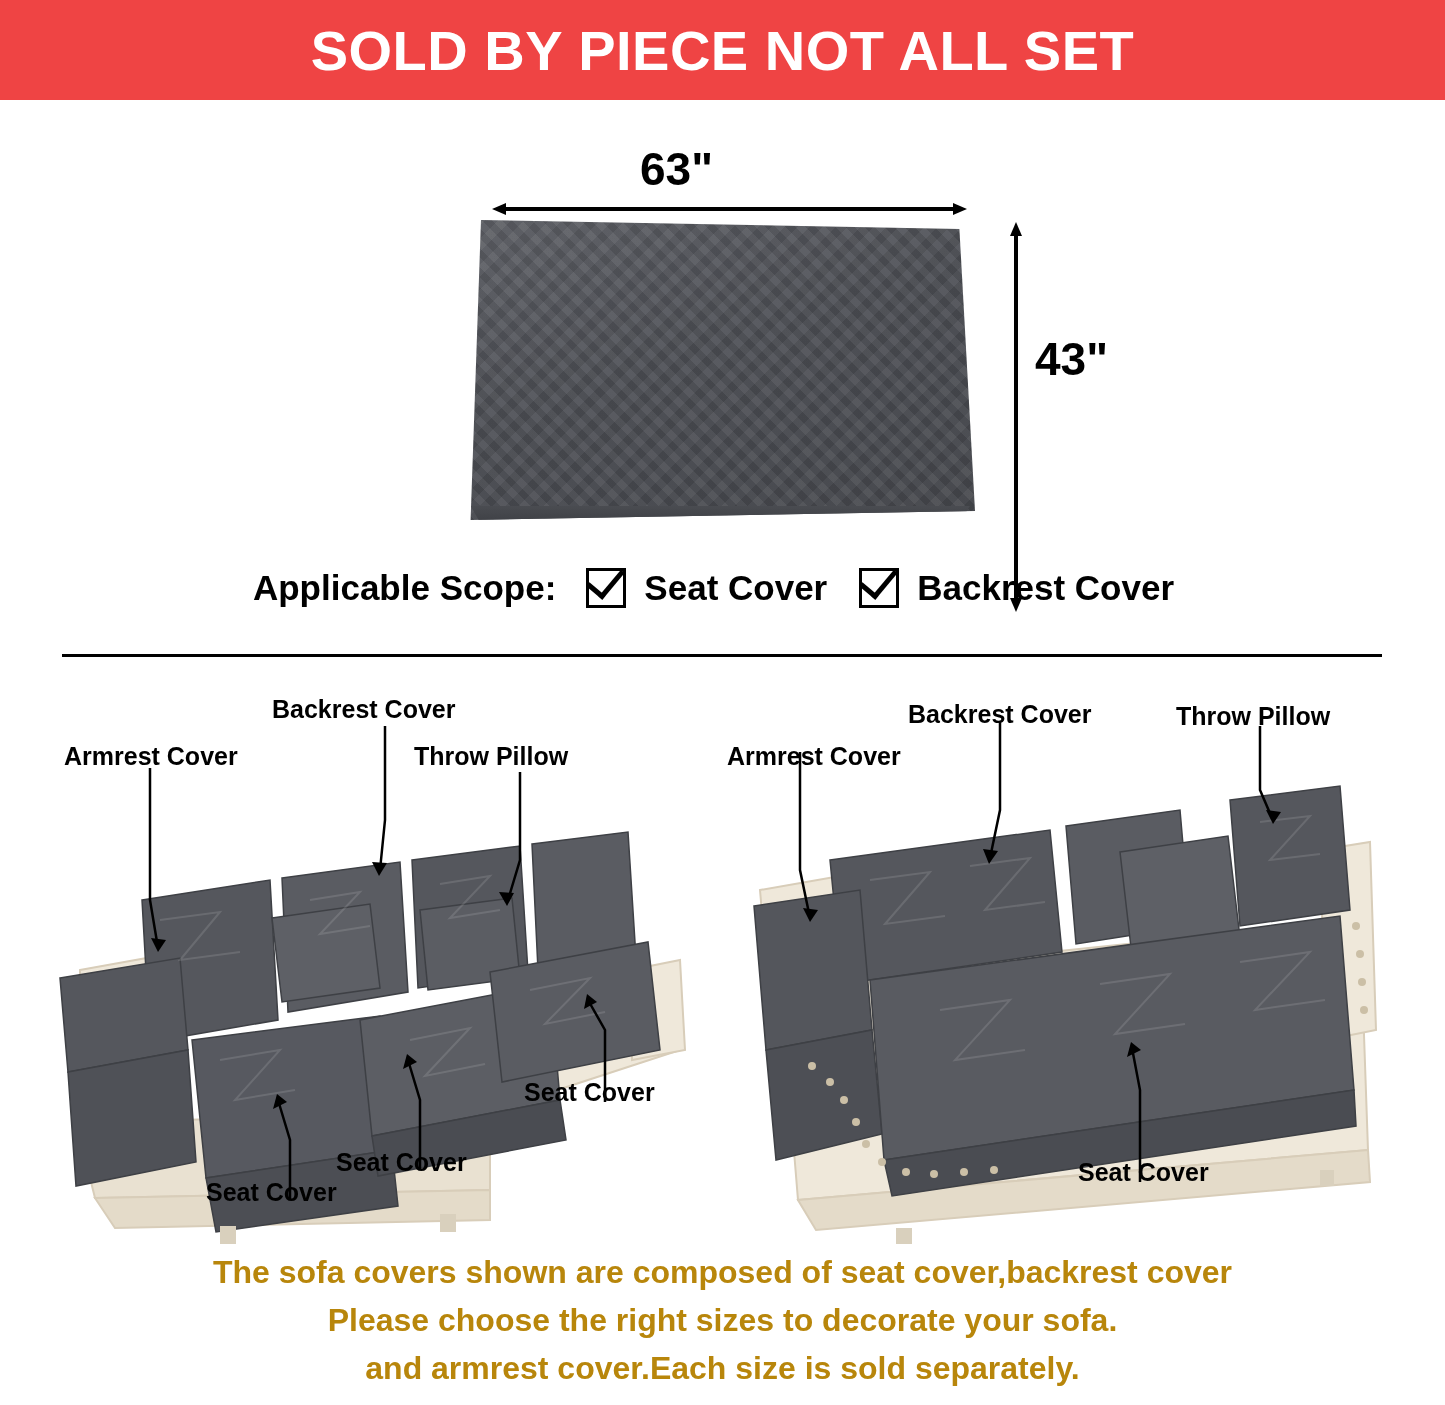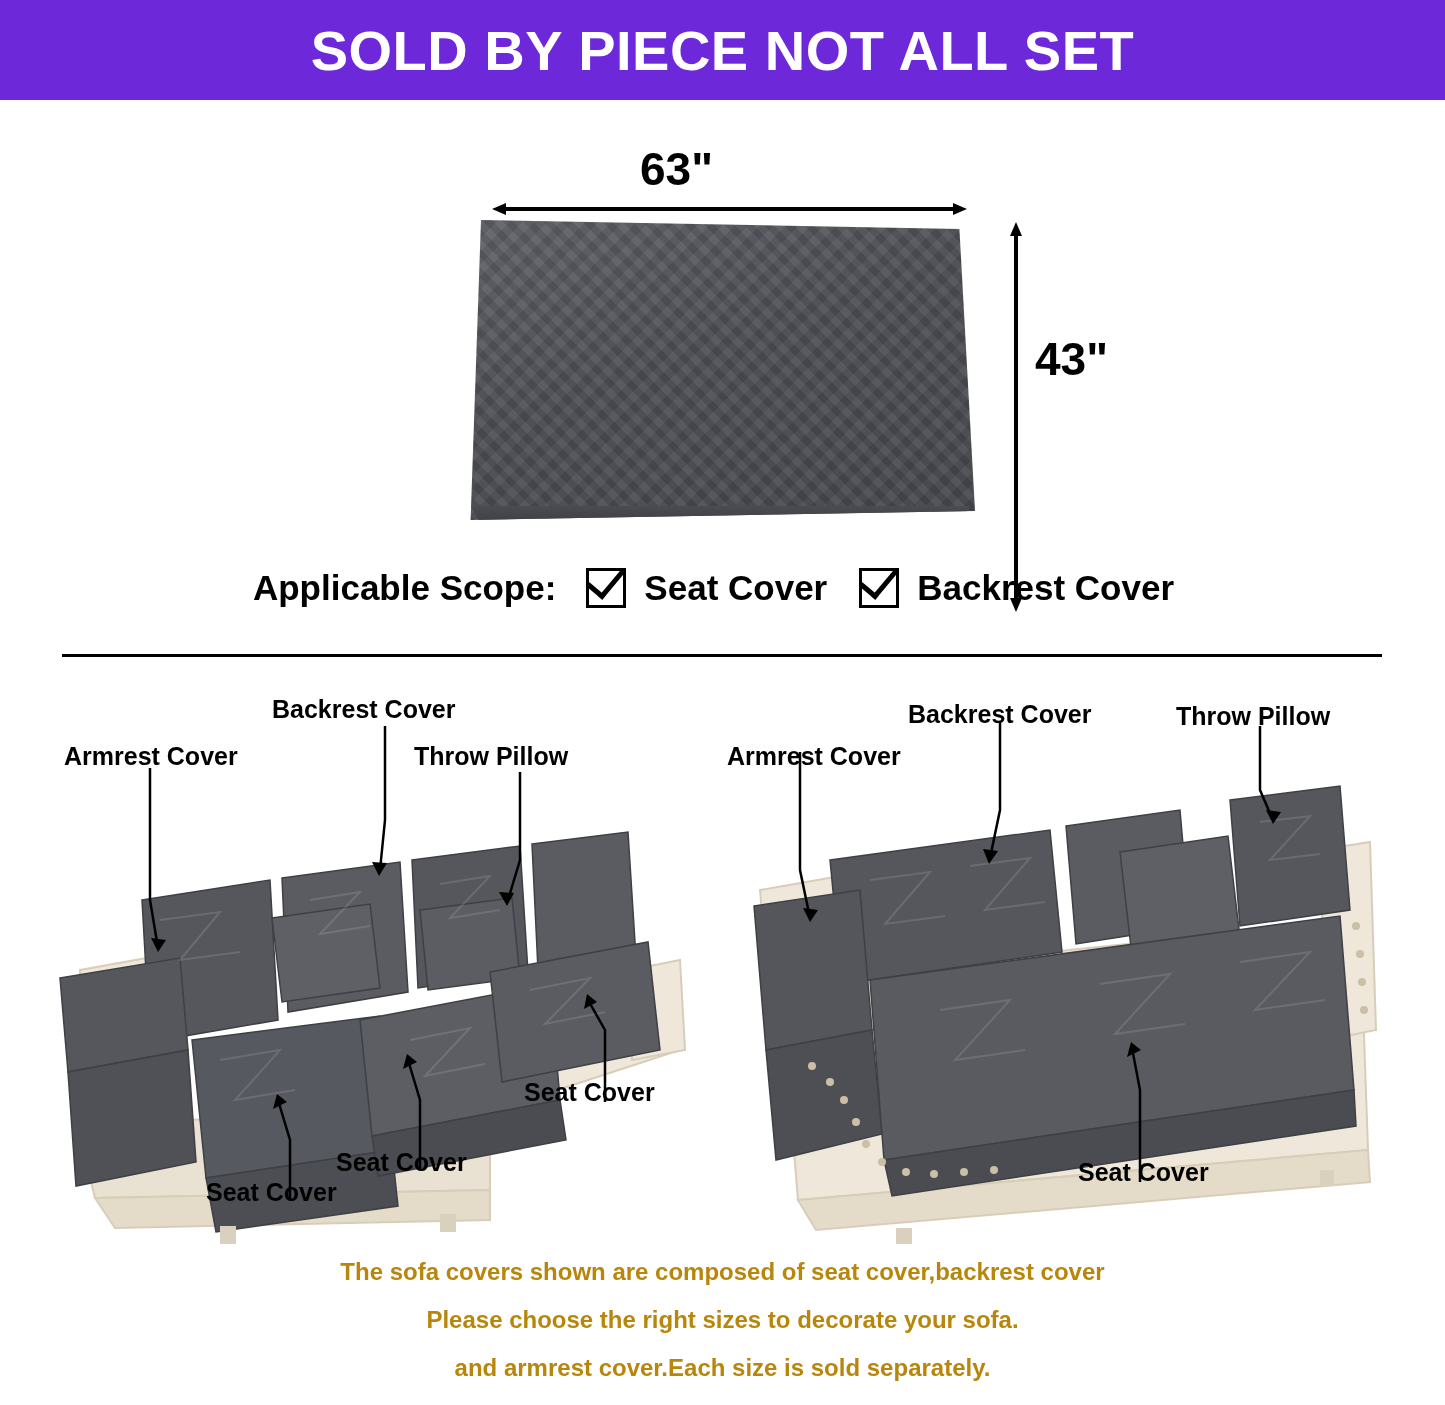--- a/index.html
+++ b/index.html
@@ -14,21 +14,21 @@
     font-family: "Liberation Sans", sans-serif;
     overflow: hidden;
   }
 
   
   .banner {
     position: absolute;
     left: 0; top: 0;
     width: 1445px;
     height: 100px;
-    background: #6d28d9;
+    background: #ef4444;
     display: flex;
     align-items: center;
     justify-content: center;
   }
   .banner-text {
     color: #ffffff;
     font-size: 56px;
     font-weight: bold;
     letter-spacing: 0.5px;
     text-align: center;
@@ -171,21 +171,21 @@
   }
 
   
   .footer-note {
     position: absolute;
     left: 0;
     top: 1248px;
     width: 1445px;
     text-align: center;
     color: #b8860b;
-    font-size: 24px;
+    font-size: 32px;
     font-weight: bold;
     line-height: 48px;
   }
   .footer-note div { padding: 0 40px; }
 </style>
 </head>
 <body>
 
 <div class="banner">
   <div class="banner-text">SOLD BY PIECE NOT ALL SET</div>

